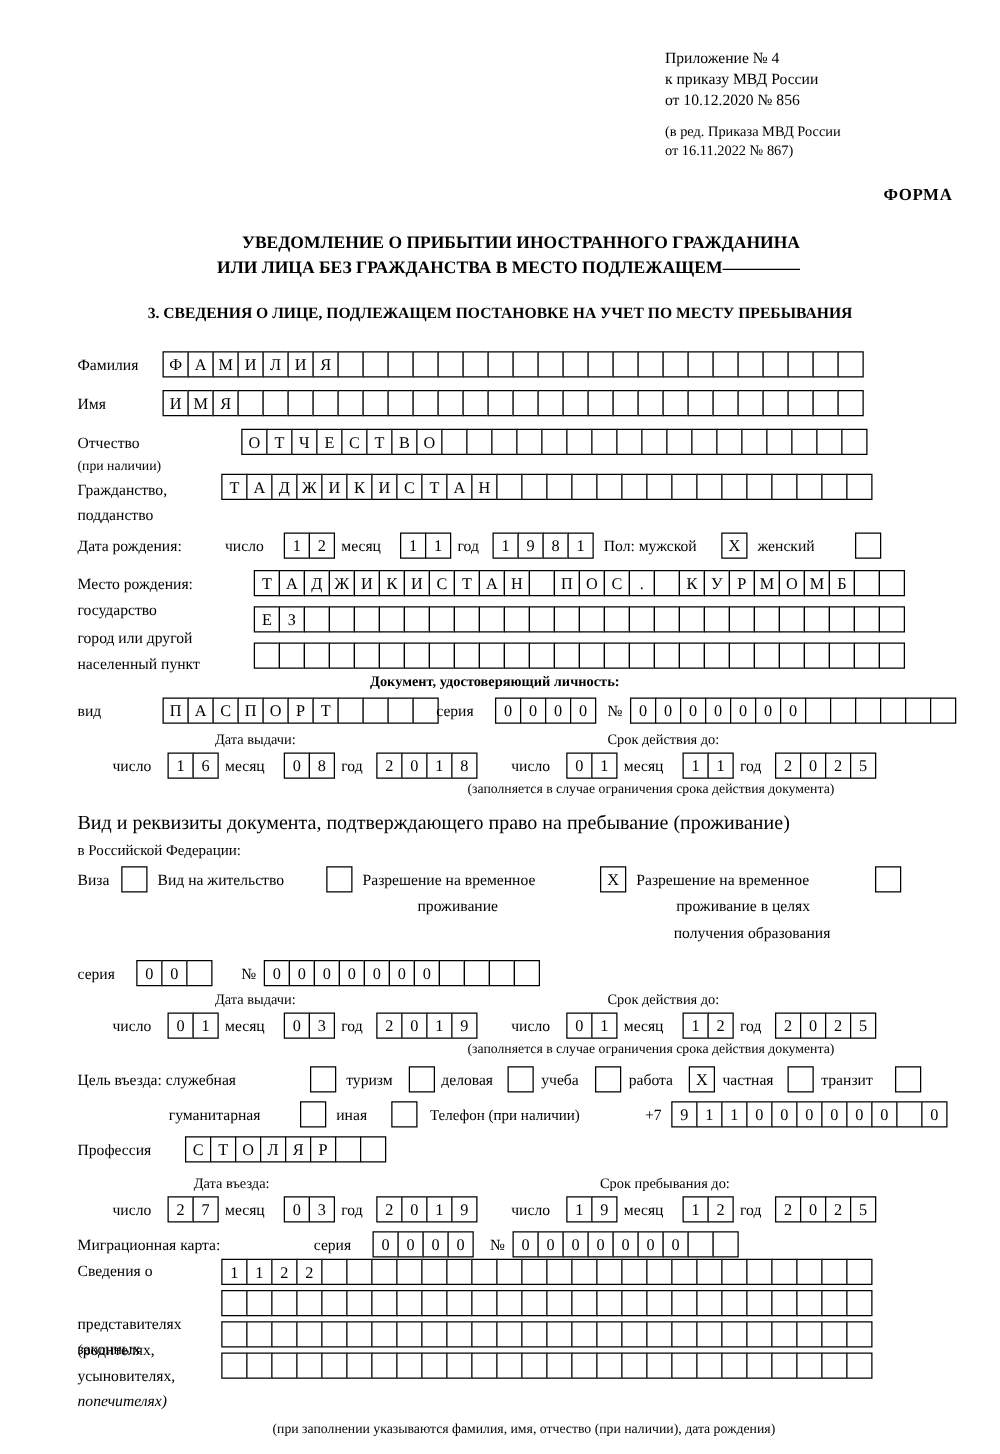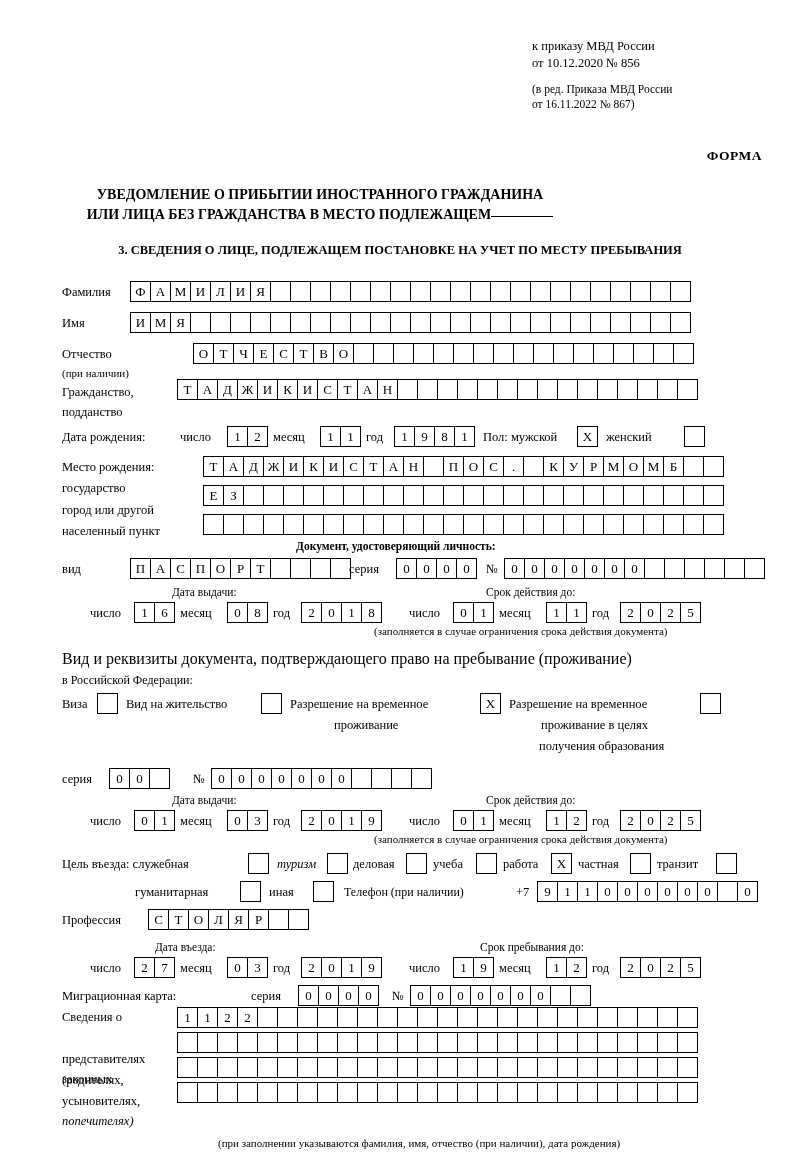--- a/index.html
+++ b/index.html
@@ -42,21 +42,21 @@
     font-size: 13.5px;
     letter-spacing: .5px;
   }
 
   
   .title {
     position: absolute;
     top: 185px;
     left: 0;
     width: 640px;
-    text-align: center;
+    text-align: right;
     font-weight: bold;
     font-size: 14px;
     line-height: 1.45;
   }
   .title .line2 { white-space: nowrap; }
   .title .ul {
     display: inline-block;
     width: 62px;
     border-bottom: 1px solid #000;
     vertical-align: 2px;
@@ -112,20 +112,21 @@
     position: absolute;
     font-size: 11px;
   }
 </style>
 </head>
 <body>
 
 <div class="page">
 
   <div class="header-right">
+    <div>Приложение № 4</div>
     <div>к приказу МВД России</div>
     <div>от 10.12.2020 № 856</div>
     <div class="grp2">
       <div>(в ред. Приказа МВД России</div>
       <div>от 16.11.2022 № 867)</div>
     </div>
   </div>
   <div class="forma">ФОРМА</div>
 
   <div class="title">
@@ -517,21 +518,21 @@
   <div class="cells" style="top:810px; left:620px;">
       <div class="c">2</div>
       <div class="c">0</div>
       <div class="c">2</div>
       <div class="c">5</div>
     </div>
   <div class="note" style="top:833px; left:374px;">(заполняется в случае ограничения срока действия документа)</div>
 
   <div class="lbl" style="top:857px; left:62px;">Цель въезда: служебная</div>
   <div class="box" style="top:853px; left:248px;"></div>
-  <div class="lbl" style="top:857px; left:277px;font-style:italic;">туризм</div>
+  <div class="lbl" style="top:857px; left:277px;">туризм</div>
   <div class="box" style="top:853px; left:327px;"></div>
   <div class="lbl" style="top:857px; left:353px;">деловая</div>
   <div class="box" style="top:853px; left:406px;"></div>
   <div class="lbl" style="top:857px; left:433px;">учеба</div>
   <div class="box" style="top:853px; left:476px;"></div>
   <div class="lbl" style="top:857px; left:503px;">работа</div>
   <div class="box" style="top:853px; left:551px;">X</div>
   <div class="lbl" style="top:857px; left:578px;">частная</div>
   <div class="box" style="top:853px; left:630px;"></div>
   <div class="lbl" style="top:857px; left:657px;">транзит</div>

